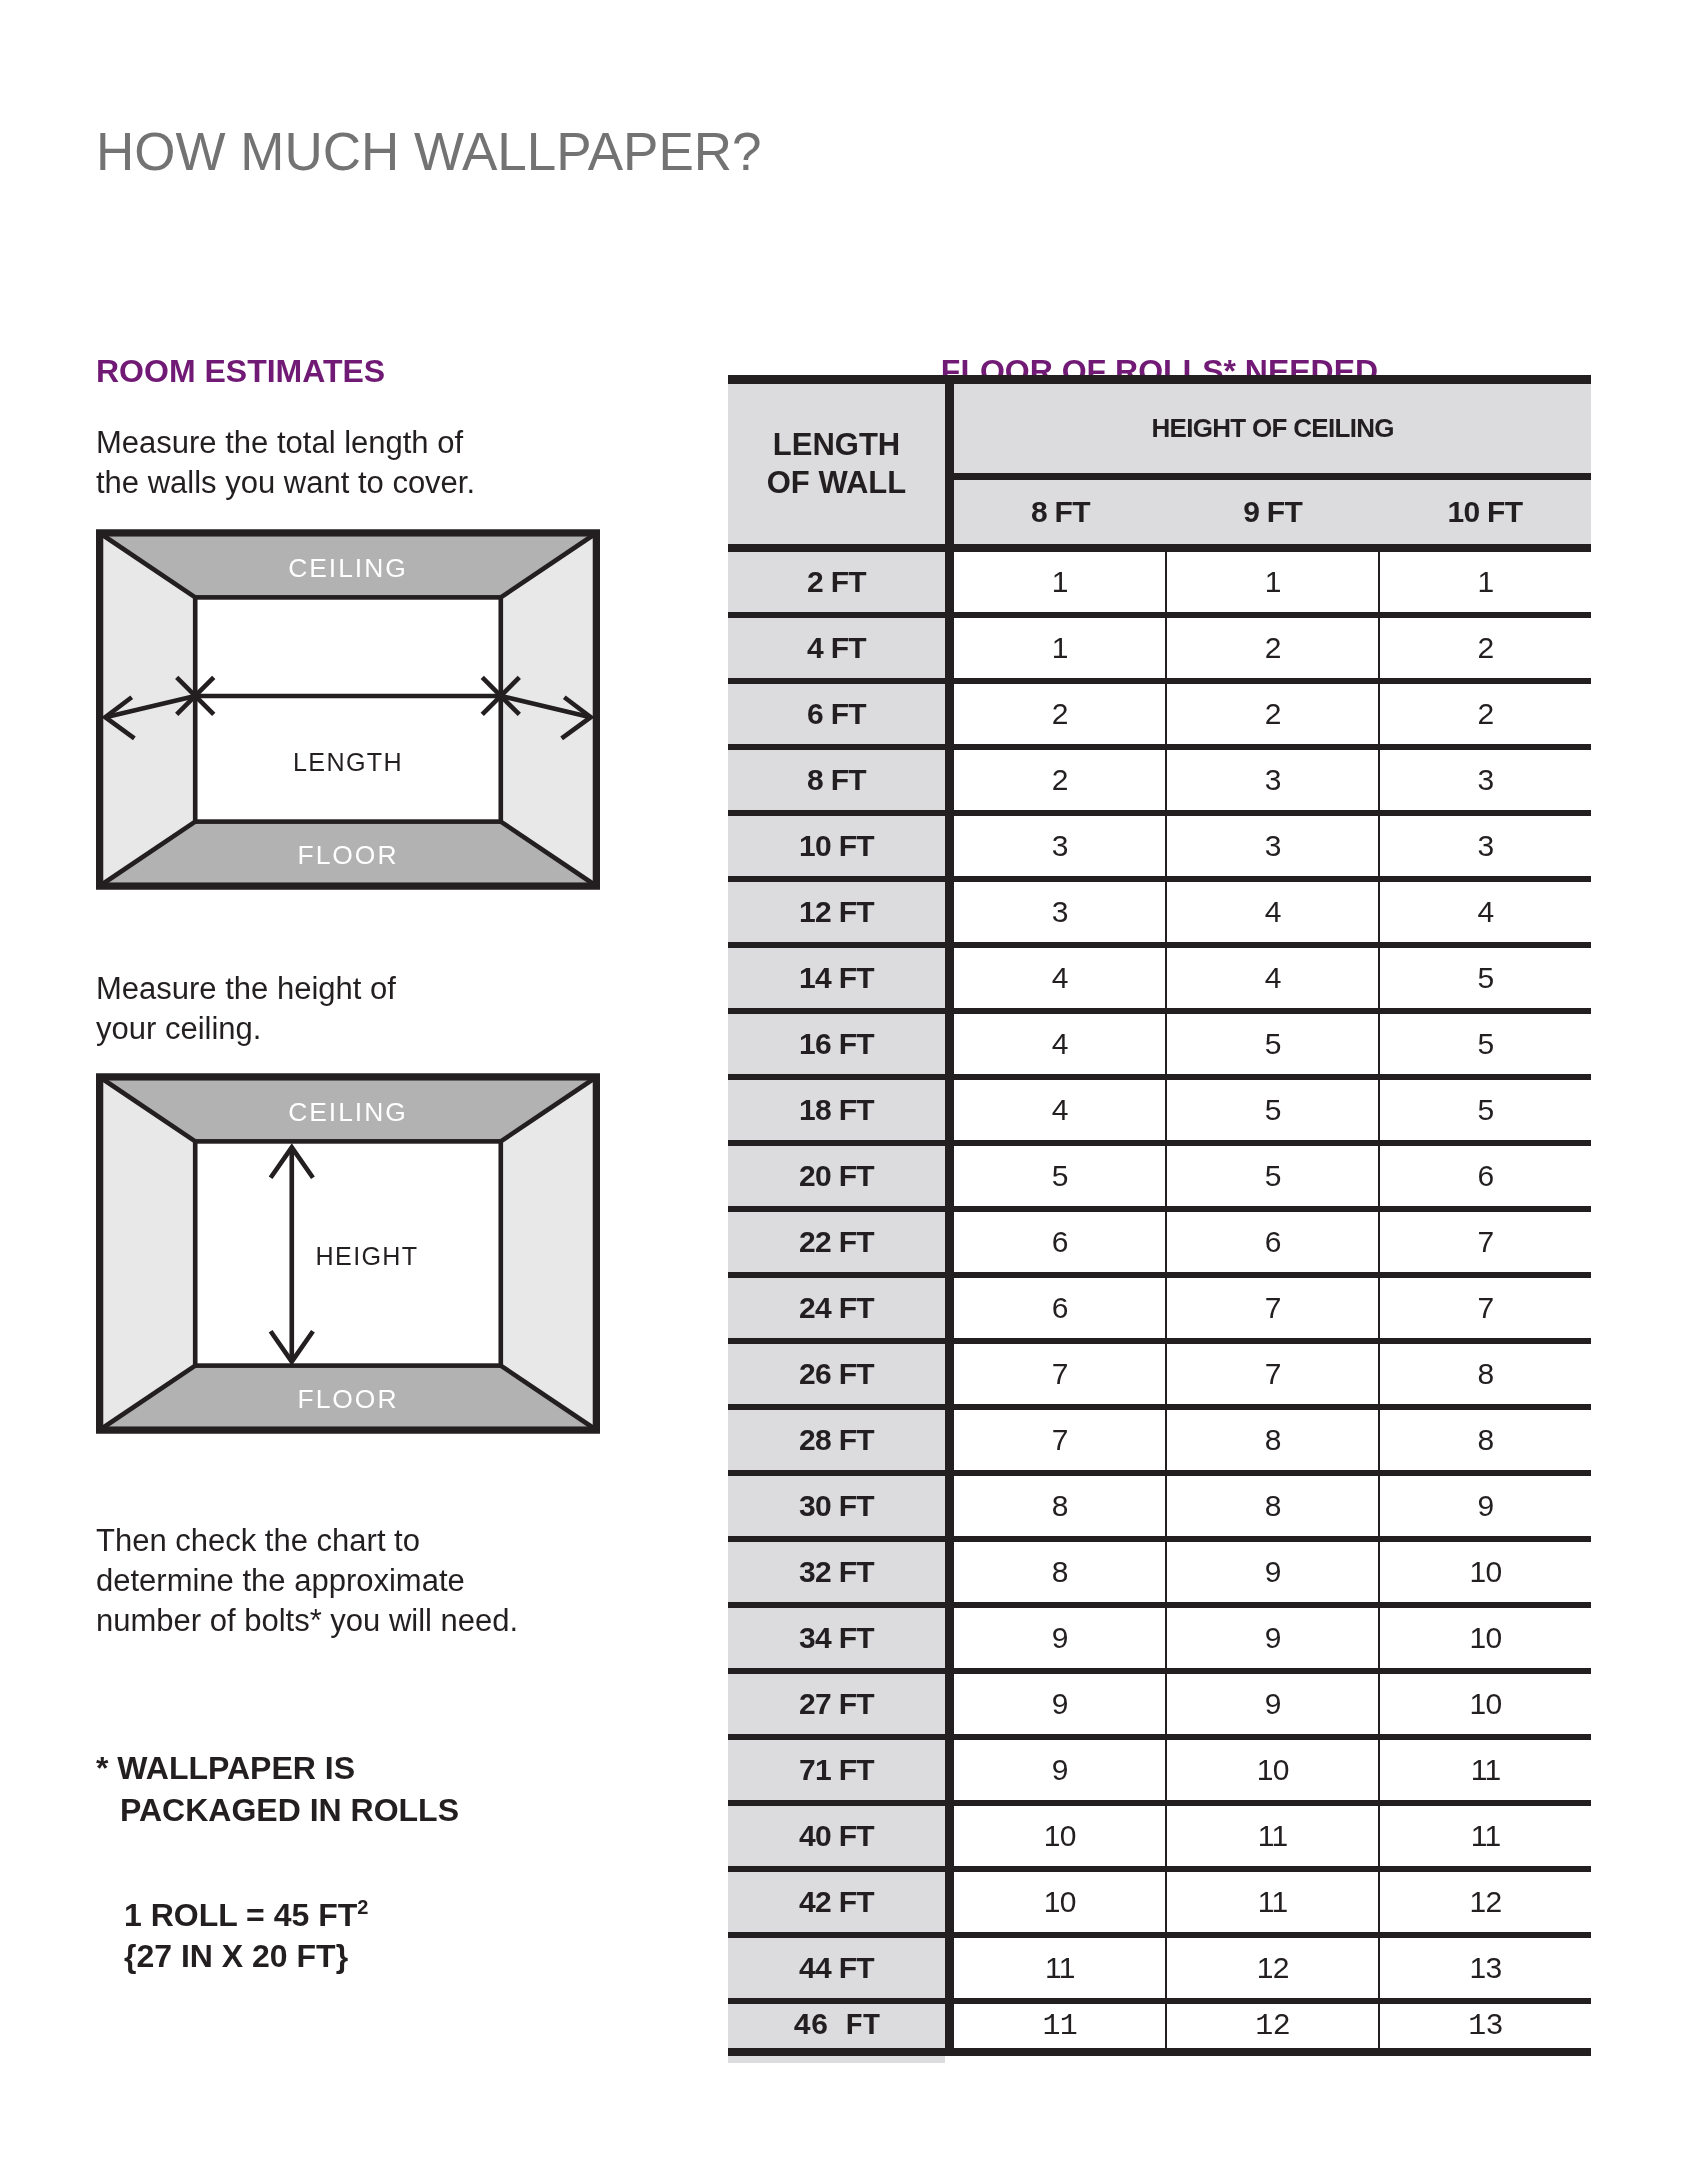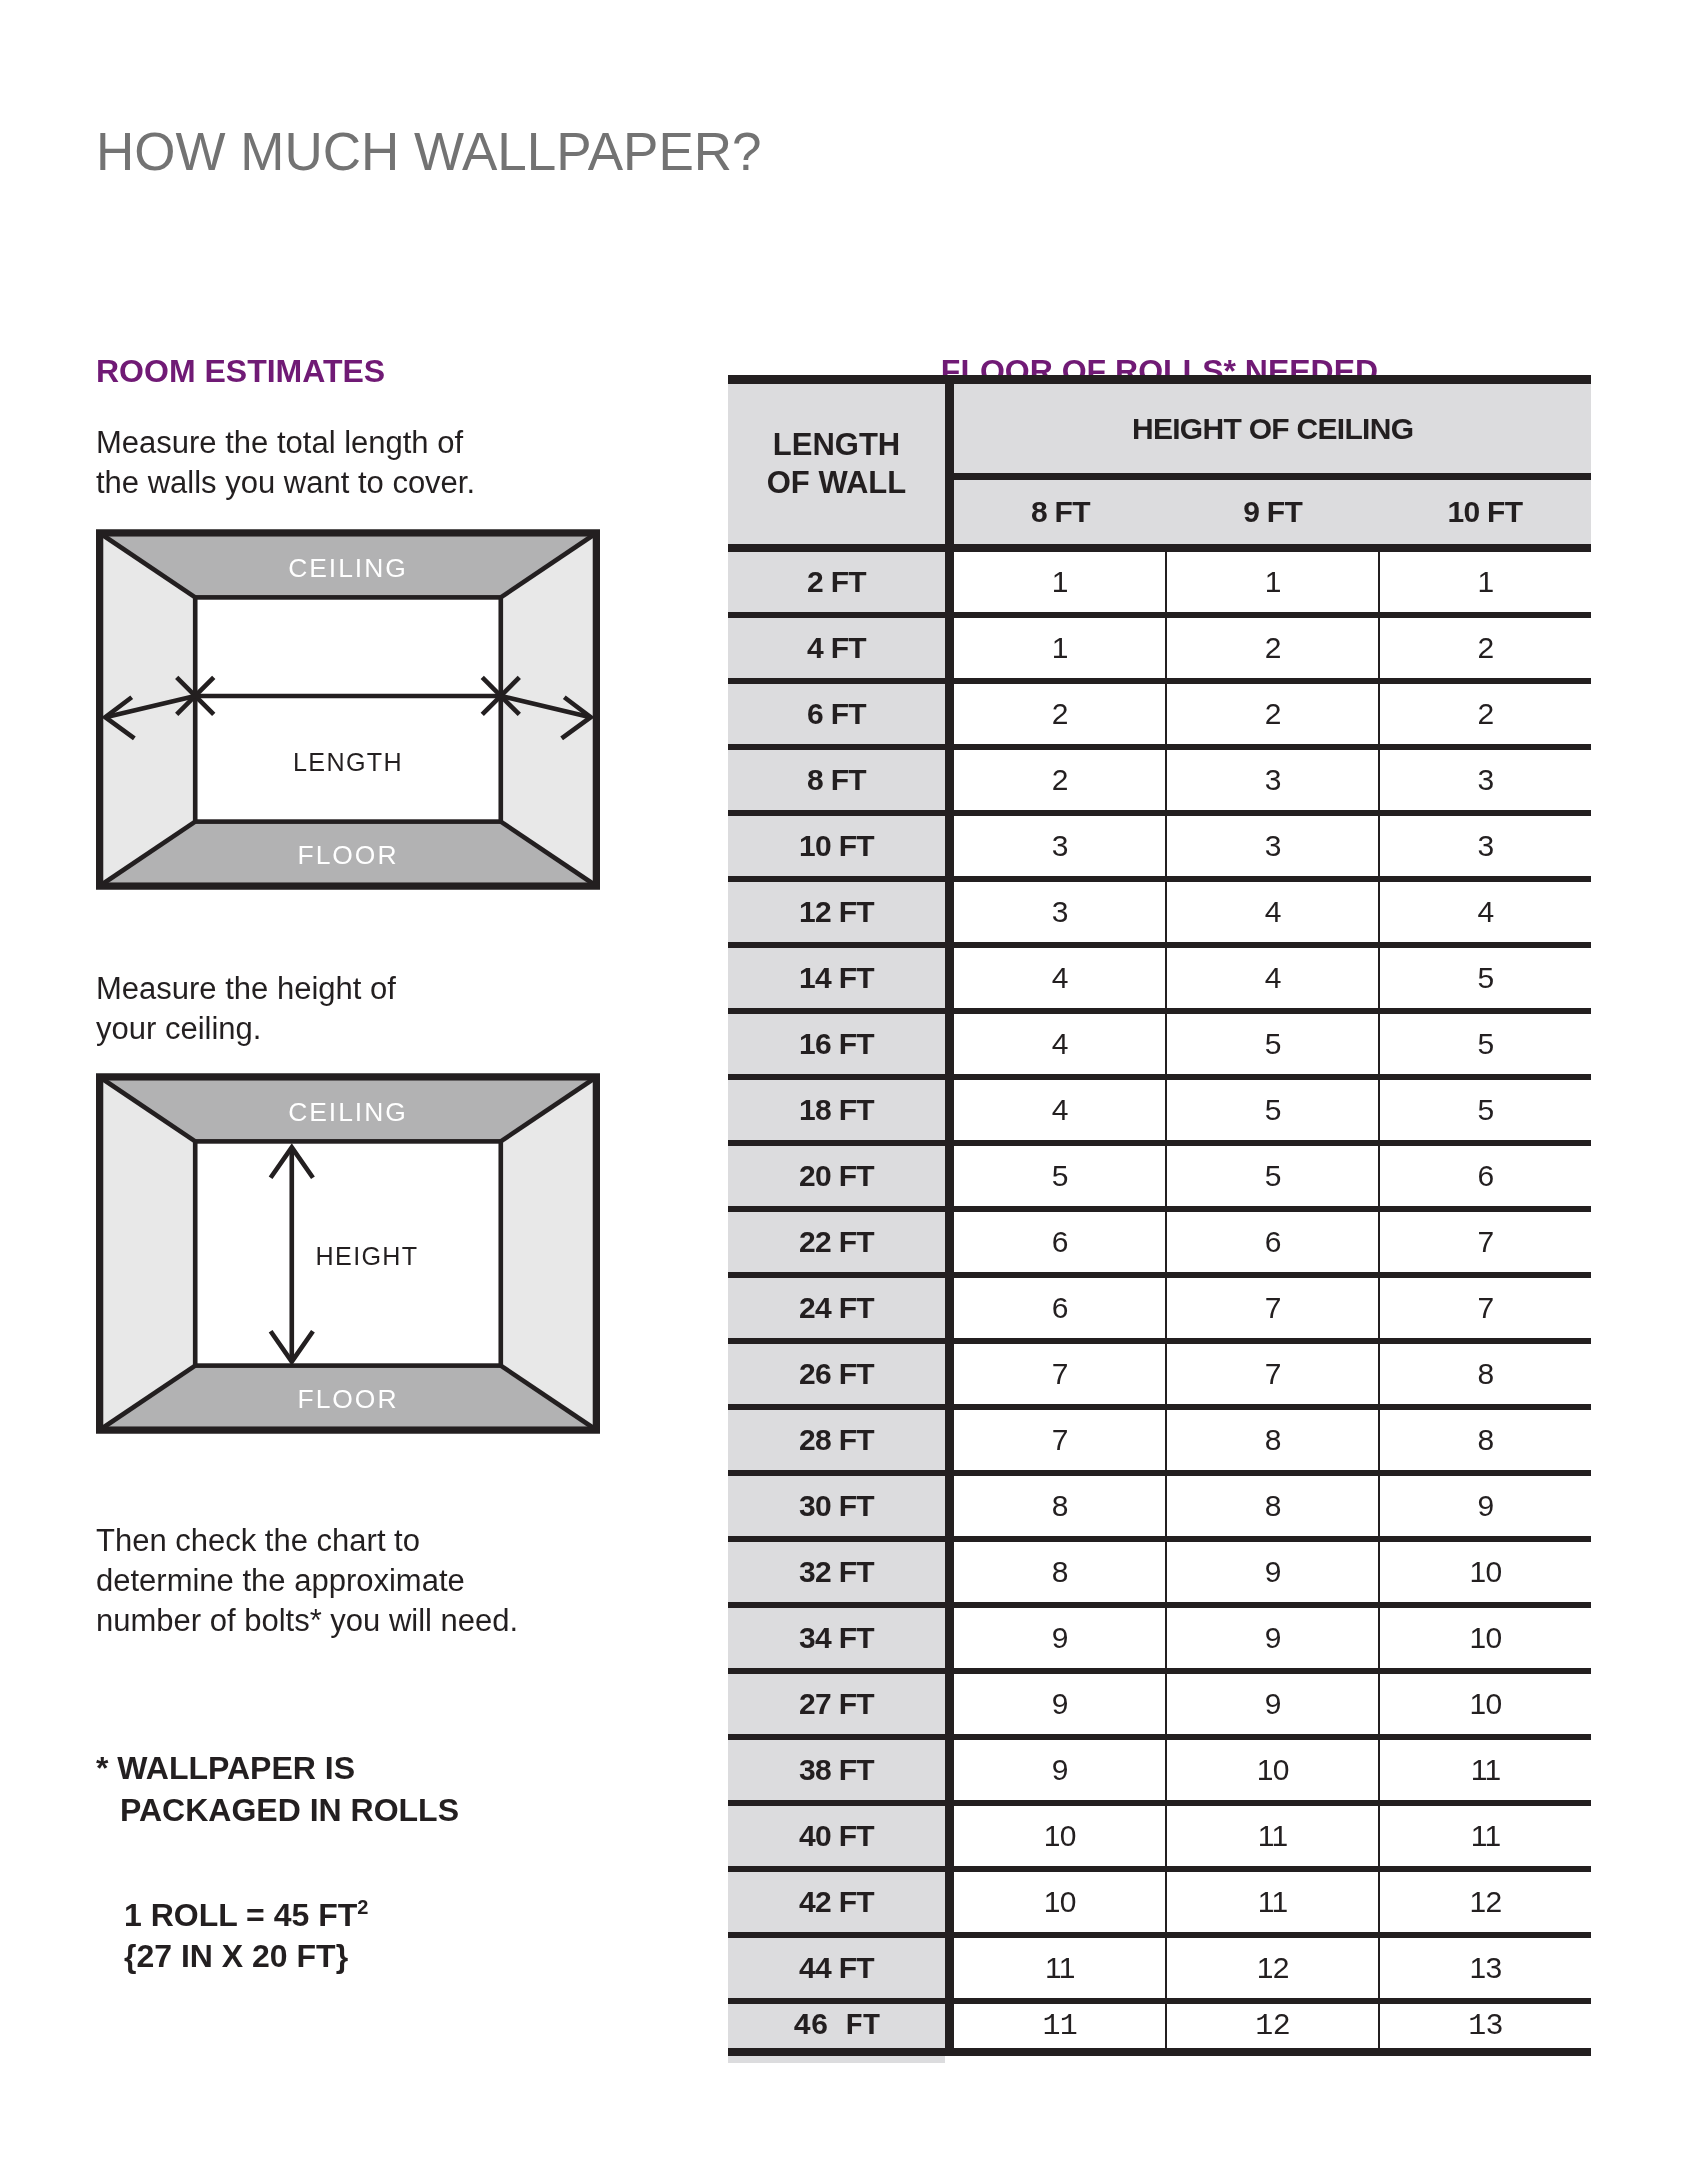--- a/index.html
+++ b/index.html
@@ -38,21 +38,21 @@
   .bottombar { height:8.6px; }
   .midbar { height:6.6px; background:#231F20; }
   .graycell { background:#DCDCDE; }
   .thead { display:flex; }
   .th-label {
     width:217px; display:flex; flex-direction:column; align-items:center; justify-content:center;
     font-weight:bold; font-size:31px; line-height:38px; text-align:center;
   }
   .vd { width:9.3px; background:#231F20; flex:none; }
   .th-right { flex:1; display:flex; flex-direction:column; }
-  .th-group { height:89px; display:flex; align-items:center; justify-content:center; font-weight:bold; font-size:30px; letter-spacing:-0.7px; }
+  .th-group { height:89px; display:flex; align-items:center; justify-content:center; font-weight:bold; font-size:26px; letter-spacing:-0.7px; }
   .th-cols { height:64px; display:flex; }
   .th-cols .c { flex:1; display:flex; align-items:center; justify-content:center; font-weight:bold; font-size:30px; letter-spacing:-0.7px; }
   .trow { display:flex; height:66px; border-bottom:6px solid #231F20; box-sizing:border-box; }
   .trow:last-child { border-bottom:none; height:44px;font-family:Liberation Mono, monospace; }
   .trow .label {
     width:217px; background:#DCDCDE; display:flex; align-items:center; justify-content:center;
     font-weight:bold; font-size:30px; letter-spacing:-0.7px;
   }
   .trow .val {
     flex:1; background:#ffffff; display:flex; align-items:center; justify-content:center;
@@ -283,21 +283,21 @@
       <div class="val">10</div>
     </div>
         <div class="trow">
       <div class="label">27 FT</div>
       <div class="vd"></div>
       <div class="val">9</div>
       <div class="val">9</div>
       <div class="val">10</div>
     </div>
         <div class="trow">
-      <div class="label">38 FT</div>
+      <div class="label">71 FT</div>
       <div class="vd"></div>
       <div class="val">9</div>
       <div class="val">10</div>
       <div class="val">11</div>
     </div>
         <div class="trow">
       <div class="label">40 FT</div>
       <div class="vd"></div>
       <div class="val">10</div>
       <div class="val">11</div>

